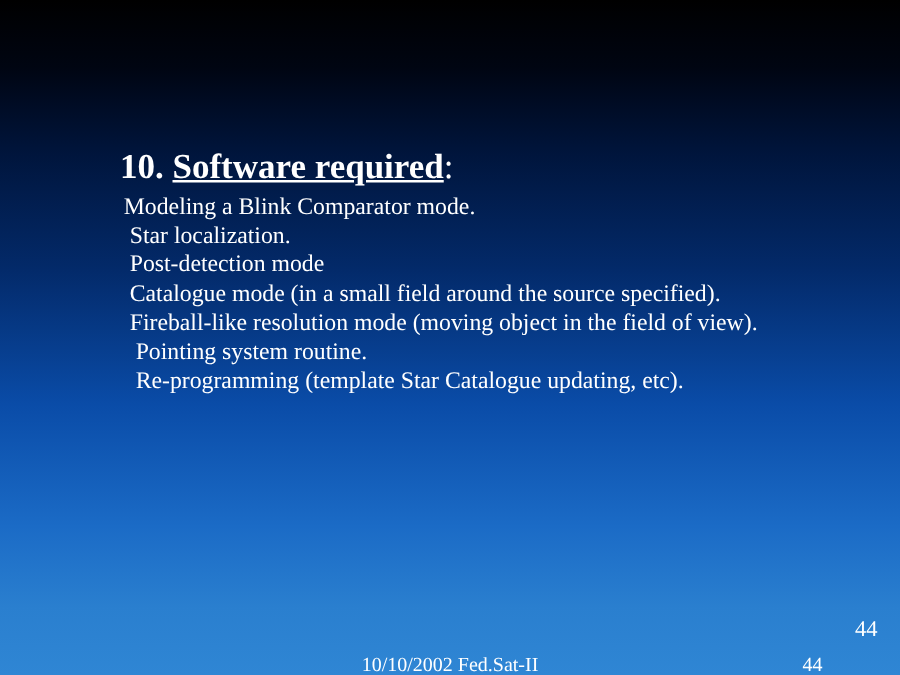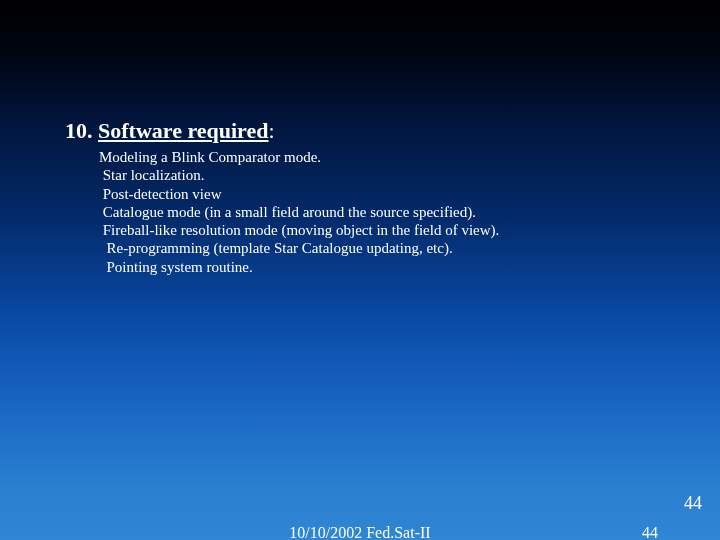--- a/index.html
+++ b/index.html
@@ -26,38 +26,39 @@
     box-sizing: border-box;
   }
   .content {
     position: absolute;
     left: 65px;
     top: 118px;
     width: 600px;
     color: #ffffff;
   }
   .heading {
-    font-size: 22px;
+    font-size: 28px;
     font-weight: bold;
     margin-bottom: 4px;
+    margin-left: 31px;
   }
   .heading .num {
     font-weight: bold;
     text-decoration: none;
   }
   .heading .title {
     text-decoration: underline;
   }
   .heading .colon {
     text-decoration: none;
     font-weight: normal;
   }
   .body {
     padding-left: 34px;
-    font-size: 15px;
+    font-size: 19px;
     line-height: 1.22;
   }
   .body .line {
     white-space: pre;
   }
   .footer {
     position: absolute;
     bottom: 16px;
     width: 720px;
     color: #ffffff;
@@ -88,25 +89,25 @@
   <div class="content">
 
     <div class="heading">
       <span class="num">10.</span>
       <span class="title">Software required</span><span class="colon">:</span>
     </div>
 
     <div class="body">
       <div class="line">Modeling a Blink Comparator mode.</div>
       <div class="line"> Star localization.</div>
-      <div class="line"> Post-detection view</div>
+      <div class="line"> Post-detection mode</div>
       <div class="line"> Catalogue mode (in a small field around the source specified).</div>
       <div class="line"> Fireball-like resolution mode (moving object in the field of view).</div>
+      <div class="line">  Pointing system routine.</div>
       <div class="line">  Re-programming (template Star Catalogue updating, etc).</div>
-      <div class="line">  Pointing system routine.</div>
     </div>
 
   </div>
 
   <div class="footer">
     <div class="date">10/10/2002 Fed.Sat-II</div>
     <div class="pn-inner">44</div>
     <div class="pn-outer">44</div>
   </div>
 

